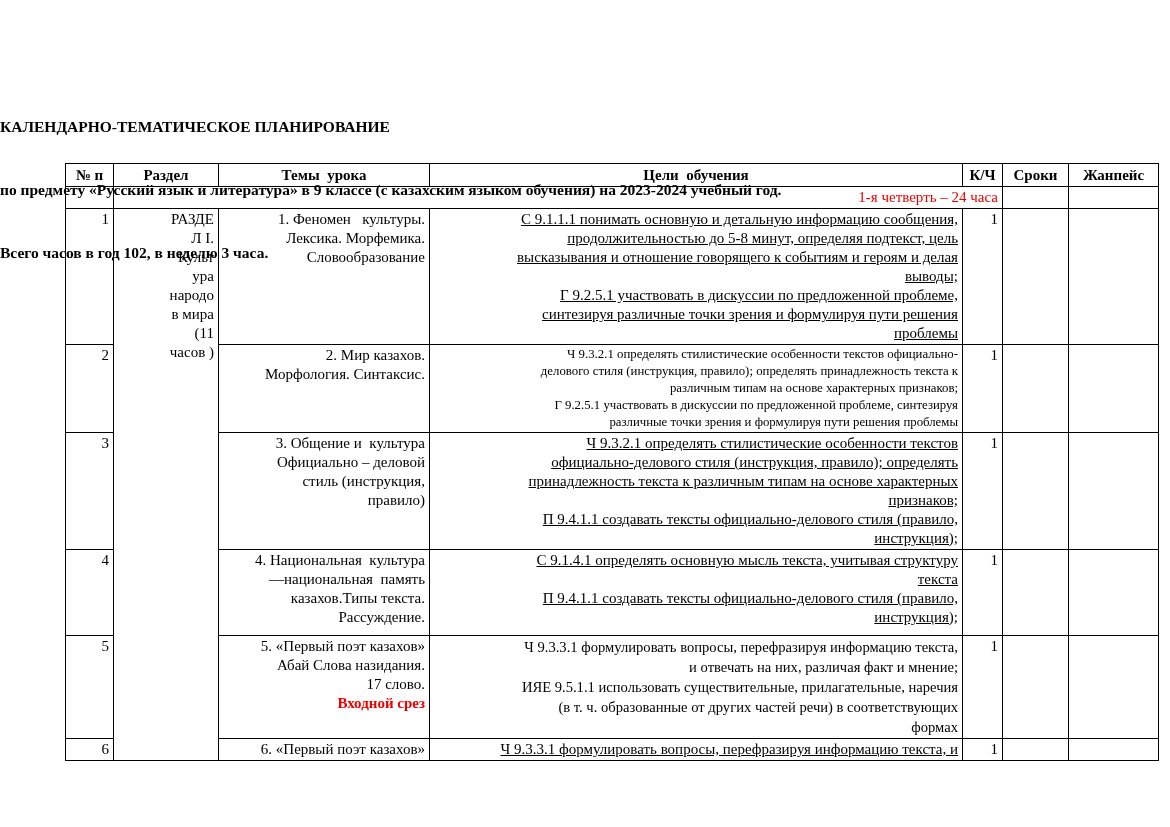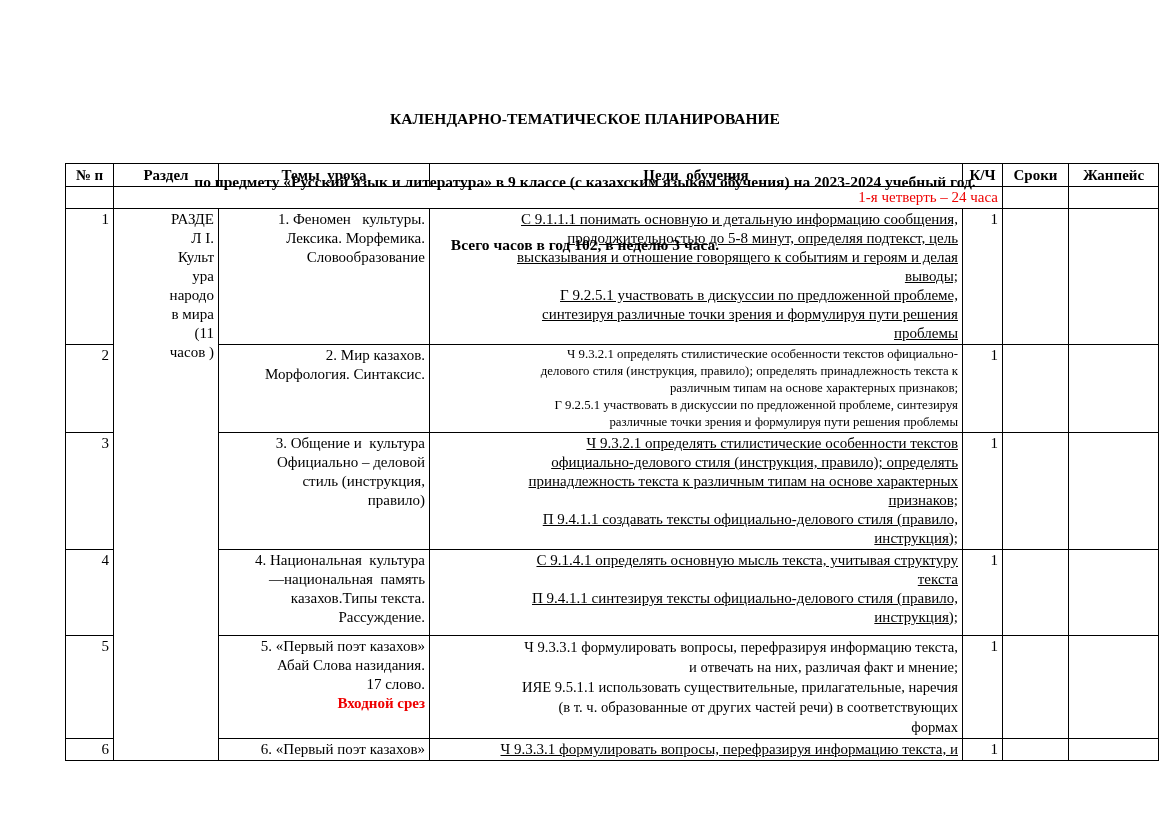--- a/index.html
+++ b/index.html
@@ -10,24 +10,24 @@
   body {
     width: 1170px;
     height: 827px;
     position: relative;
     overflow: hidden;
     font-family: "Liberation Serif", serif;
     color: #000000;
   }
   .doc-title {
     position: absolute;
-    top: 66px;
+    top: 74px;
     left: 0;
     width: 100%;
-    text-align: center;
+    text-align: left;
     font-weight: bold;
     font-size: 15.5px;
     line-height: 21px;
     white-space: pre-wrap;
   }
   table.ktp {
     position: absolute;
     top: 163px;
     left: 65px;
     width: 1093px;
@@ -178,21 +178,21 @@
   </tr>
 
   <tr class="r4">
     <td class="num">4</td>
     <td class="topic">4. Национальная  культура
 —национальная  память
 казахов.Типы текста.
 Рассуждение.</td>
     <td class="obj">С 9.1.4.1 определять основную мысль текста, учитывая структуру
 текста
-П 9.4.1.1 синтезируя тексты официально-делового стиля (правило,
+П 9.4.1.1 создавать тексты официально-делового стиля (правило,
 инструкция);</td>
     <td class="hours">1</td>
     <td></td>
     <td></td>
   </tr>
 
   <tr class="r5">
     <td class="num">5</td>
     <td class="topic"><span>5. «Первый поэт казахов»
 Абай Слова назидания.

